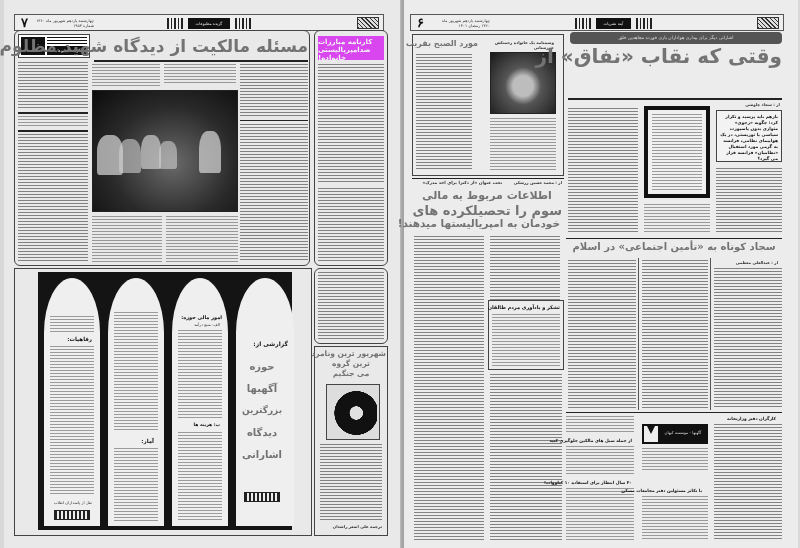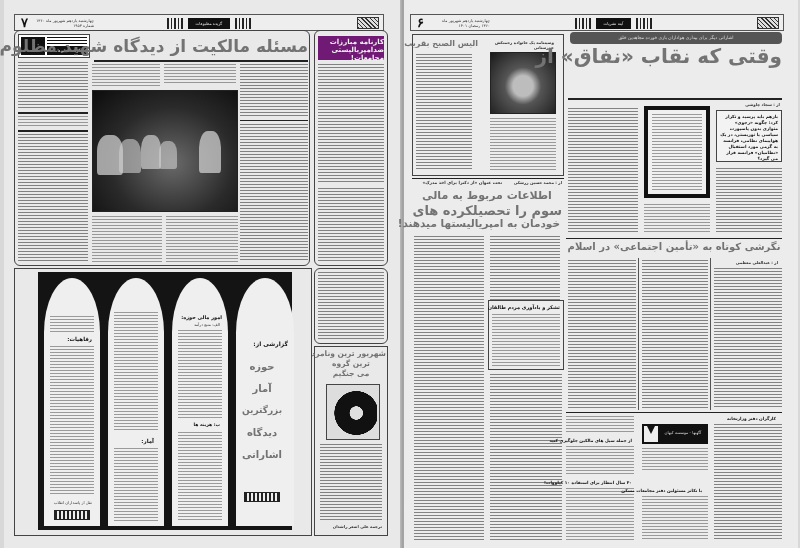--- a/index.html
+++ b/index.html
@@ -27,21 +27,21 @@
   .rule { position: absolute; background: #222; }
   .vr { position: absolute; width: 1px; background: #555; }
 
   .headline { position: absolute; direction: rtl; text-align: center; font-weight: bold; font-family: "DejaVu Sans", sans-serif; color: #737373; line-height: 1.05; white-space: nowrap; }
   .small-head { position: absolute; direction: rtl; text-align: right; font-size: 5.5px; font-weight: bold; white-space: nowrap; }
   .caption { position: absolute; direction: rtl; text-align: right; font-size: 4px; color: #333; white-space: nowrap; }
 
   .photo { position: absolute; background: radial-gradient(ellipse at 55% 60%, #6a6a6a 0%, #2a2a2a 55%, #0c0c0c 100%); border: 1px solid #222; overflow: hidden; }
   .fig { position: absolute; background: #cfcfcf; border-radius: 40% 40% 10% 10%; opacity: .75; }
 
-  .darkbar { position: absolute; background: #701a75; color: #f2f2f2; direction: rtl; text-align: right; font-weight: bold; }
+  .darkbar { position: absolute; background: #d946ef; color: #f2f2f2; direction: rtl; text-align: left; font-weight: bold; }
 
   
   .arch-panel { position: absolute; background: #141414; }
   .arch { position: absolute; background: #efefef; border-radius: 50% 50% 0 0 / 22% 22% 0 0; }
   .arch .atxt { position: absolute; left: 6px; right: 6px; background: repeating-linear-gradient(180deg, #555 0 1px, transparent 1px 3px); opacity: .55; }
   .orn { position: absolute; height: 10px; border: 1px solid #222; background: repeating-linear-gradient(90deg,#222 0 2px,#eee 2px 4px); }
 
   .africa { position: absolute; background: radial-gradient(circle at 55% 50%, #e0e0e0 0 18%, #111 19% 60%, transparent 61%); }
   .doc-scan { position: absolute; background: #111; padding: 4px; }
   .doc-scan .inner { width: 100%; height: 100%; background: #f0f0f0; position: relative; }
@@ -105,21 +105,21 @@
       <div class="fig" style="left:48px; top:44px; width:20px; height:34px; opacity:.7"></div>
       <div class="fig" style="left:66px; top:50px; width:18px; height:28px; opacity:.6"></div>
       <div class="fig" style="left:106px; top:40px; width:22px; height:42px;"></div>
     </div>
     <div class="txt" style="left:88px; top:216px; width:70px; height:46px;"></div>
     <div class="txt" style="left:162px; top:216px; width:72px; height:46px;"></div>
 
     <div class="rbox" style="left:310px; top:30px; width:74px; height:236px;"></div>
     <div class="darkbar" style="left:314px; top:36px; width:66px; height:24px; font-size:7px; padding-top:2px;">
       <div>کارنامه مبارزات</div>
-      <div>ضدامپریالیستی مجامعات!</div>
+      <div>ضدامپریالیستی خانواده!</div>
     </div>
     <div class="txt dense" style="left:314px; top:64px; width:66px; height:120px;"></div>
     <div class="txt dense" style="left:314px; top:188px; width:66px; height:74px;"></div>
 
     <div class="box" style="left:10px; top:268px; width:298px; height:268px;"></div>
     <div class="arch-panel" style="left:34px; top:272px; width:254px; height:258px;">
       <div class="arch" style="left:6px; top:6px; width:56px; height:248px;">
         <div class="txt" style="left:6px; top:38px; width:44px; height:16px; position:absolute;"></div>
         <div class="small-head" style="right:8px; top:58px;">رفاهیات:</div>
         <div class="atxt" style="top:68px; height:150px;"></div>
@@ -134,21 +134,21 @@
       <div class="arch" style="left:134px; top:6px; width:56px; height:248px;">
         <div class="small-head" style="right:6px; top:36px; font-size:5px;">امور مالی حوزه:</div>
         <div class="caption" style="right:8px; top:44px;">الف: منبع درآمد</div>
         <div class="atxt" style="top:52px; height:88px;"></div>
         <div class="small-head" style="right:8px; top:144px; font-size:4.5px;">ب: هزینه ها</div>
         <div class="atxt" style="top:154px; height:90px;"></div>
       </div>
       <div class="arch" style="left:198px; top:6px; width:58px; height:248px;">
         <div class="small-head" style="right:6px; top:62px; font-size:6px;">گزارشی از:</div>
         <div class="headline" style="left:0; width:52px; top:84px; font-size:10px;">حوزه</div>
-        <div class="headline" style="left:0; width:52px; top:106px; font-size:10px;">آمار</div>
+        <div class="headline" style="left:0; width:52px; top:106px; font-size:10px;">آگهیها</div>
         <div class="headline" style="left:0; width:52px; top:128px; font-size:9px;">بزرگترین</div>
         <div class="headline" style="left:0; width:52px; top:150px; font-size:10px;">دیدگاه</div>
         <div class="headline" style="left:0; width:52px; top:172px; font-size:10px;">اشاراتی</div>
         <div class="orn" style="left:8px; top:214px; width:36px;"></div>
       </div>
     </div>
 
     <div class="box" style="left:310px; top:346px; width:74px; height:190px;"></div>
     <div class="headline" style="left:312px; width:70px; top:350px; font-size:7.5px;">شهریور ترین ونامرد</div>
     <div class="headline" style="left:312px; width:70px; top:360px; font-size:7.5px;">ترین گروه</div>
@@ -183,21 +183,21 @@
         <i></i>
           <i></i>
           <i></i>
           <i></i>
           <i></i>
       </div>
       <span class="logo"></span>
     </div>
 
     <div class="box" style="left:8px; top:34px; width:152px; height:142px;"></div>
-    <div class="headline" style="left:14px; top:40px; width:60px; font-size:8px;">الیس الصبح بقریب</div>
+    <div class="headline" style="left:14px; top:40px; width:60px; font-size:8px;">مورد الصبح بقریب</div>
     <div class="txt dense" style="left:12px; top:54px; width:56px; height:116px;"></div>
     <div class="caption" style="right:244px; top:40px; font-weight:bold; white-space:normal; width:60px;">وصیتنامه یک خانواده زحمتکش خوزستانی</div>
     <div class="photo" style="left:86px; top:52px; width:66px; height:62px; background:radial-gradient(ellipse at 50% 55%, #bdbdbd 0 22%, #555 40%, #1a1a1a 100%);"></div>
     <div class="txt" style="left:86px; top:118px; width:66px; height:52px;"></div>
 
     <div style="position:absolute; left:166px; top:32px; width:212px; height:12px; background:#555; border-radius:4px; color:#ddd; font-size:4.5px; line-height:12px; direction:rtl; text-align:center; overflow:hidden; white-space:nowrap;">
       <span>اشاراتی دیگر برای بیداری هواداران بازی خورده مجاهدین خلق</span>
     </div>
 
     <div class="headline" style="left:164px; top:46px; width:214px; font-size:20px;">وقتی که نقاب «نفاق» از</div>
@@ -227,21 +227,21 @@
     <div class="txt dense" style="left:10px; top:236px; width:70px; height:306px;"></div>
     <div class="txt dense" style="left:86px; top:236px; width:70px; height:64px;"></div>
 
     <div class="box" style="left:84px; top:300px; width:76px; height:70px;"></div>
     <div class="small-head" style="right:238px; top:304px; font-size:5px;">تشکر و یادآوری مردم طالقان</div>
     <div class="txt" style="left:88px; top:314px; width:68px; height:52px;"></div>
 
     <div class="txt dense" style="left:86px; top:374px; width:72px; height:166px;"></div>
 
     <div class="rule" style="left:162px; top:238px; width:216px; height:1px;"></div>
-    <div class="headline" style="left:162px; top:242px; width:216px; font-size:10px;">نگرشی کوتاه به «تأمین اجتماعی» در اسلام</div>
+    <div class="headline" style="left:162px; top:242px; width:216px; font-size:10px;">سجاد کوتاه به «تأمین اجتماعی» در اسلام</div>
     <div class="vr" style="left:234px; top:258px; height:152px;"></div>
     <div class="vr" style="left:306px; top:258px; height:152px;"></div>
     <div class="txt dense" style="left:164px; top:260px; width:68px; height:148px;"></div>
     <div class="txt dense" style="left:238px; top:260px; width:66px; height:148px;"></div>
     <div class="caption" style="right:20px; top:260px; font-weight:bold;">از : عبدالعلی معظمی</div>
     <div class="txt dense" style="left:310px; top:268px; width:68px; height:140px;"></div>
     <div class="rule" style="left:162px; top:412px; width:216px; height:1px;"></div>
 
     <div class="txt" style="left:162px; top:416px; width:68px; height:16px;"></div>
     <div class="small-head" style="right:166px; top:438px; font-size:4.3px;">از جمله سیل های مالکین جلوگیری کنید</div>

